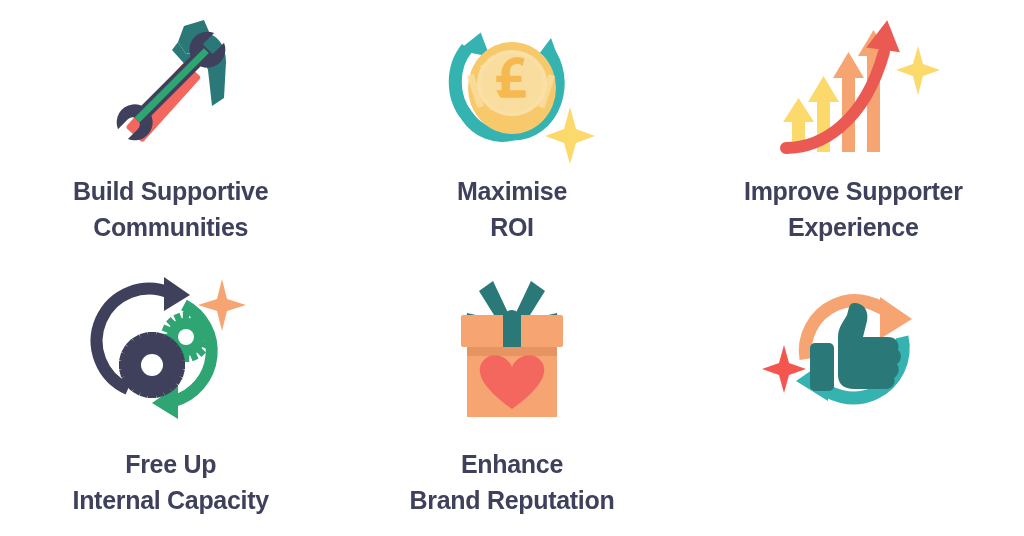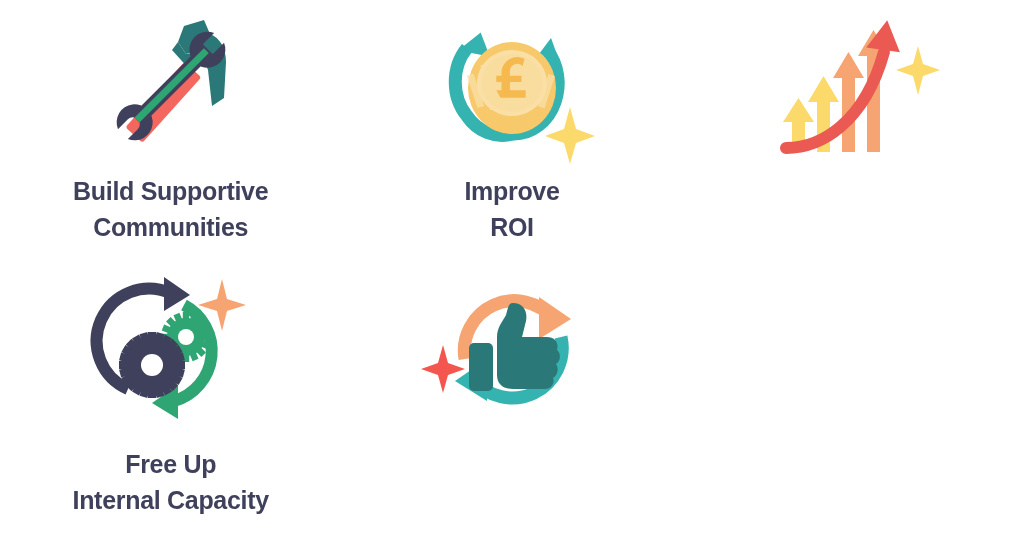--- a/index.html
+++ b/index.html
@@ -118,21 +118,21 @@
         <ellipse cx="85" cy="71" rx="35" ry="33" fill="#fae0a7"></ellipse>
         <ellipse cx="85" cy="71" rx="31" ry="29" fill="#f9dd9f"></ellipse>
 
         <g fill="#f5b94f" transform="translate(85 71) scale(1.05)">
           <path d="M-11 14 L13 14 L13 7 L-2 7 L-2 -1 L9 -1 L9 -7 L-2 -7 L-2 -12 A7 7 0 0 1 10 -16 L12 -23 A15 15 0 0 0 -10 -11 L-10 -7 L-15 -7 L-15 -1 L-10 -1 L-10 7 L-15 7 Z"></path>
         </g>
 
         <path d="M143 95 L149 117 L168 124 L149 131 L143 152 L137 131 L118 124 L137 117 Z" fill="#fbd96b"></path>
       </svg>
     </div>
-    <div class="benefit-label">Improve
+    <div class="benefit-label">Maximise
 ROI</div>
   </div>
 
   <div class="benefit-cell row-1">
     <div class="benefit-icon">
       <svg viewBox="0 0 170 148" xmlns="http://www.w3.org/2000/svg">
 
         <g>
           <rect x="24" y="106" width="13" height="34" fill="#fbd96b"></rect>
           <path d="M30.5 86 L46 110 L15 110 Z" fill="#fbd96b"></path>
@@ -149,20 +149,22 @@
           <rect x="99" y="40" width="13" height="100" fill="#f5a472"></rect>
           <path d="M105.5 18 L121 44 L90 44 Z" fill="#f5a472"></path>
         </g>
 
         <path d="M18 136 C 52 136 96 112 116 40" fill="none" stroke="#ea5a53" stroke-width="12" stroke-linecap="round"></path>
         <path d="M117 8 L134 38 L100 38 Z" fill="#ea5a53" transform="rotate(8 117 24)"></path>
 
         <path d="M150 34 L155 52 L172 58 L155 64 L150 83 L145 64 L128 58 L145 52 Z" fill="#fbd96b"></path>
       </svg>
     </div>
+    <div class="benefit-label">Improve Supporter
+Experience</div>
   </div>
 
   <div class="benefit-cell row-2">
     <div class="benefit-icon">
       <svg viewBox="0 0 170 148" xmlns="http://www.w3.org/2000/svg">
 
         <path d="M84 18 A52 52 0 0 0 42 114" fill="none" stroke="#3f415c" stroke-width="12" stroke-linecap="butt"></path>
         <path d="M78 2 L104 20 L78 36 Z" fill="#3f415c"></path>
 
         <path d="M98 30 A52 52 0 0 1 88 126" fill="none" stroke="#2fa573" stroke-width="12" stroke-linecap="butt"></path>
@@ -226,20 +228,46 @@
           <circle cx="0" cy="0" r="11" fill="#ffffff"></circle>
         </g>
 
         <path d="M136 4 L141 24 L160 30 L141 36 L136 56 L131 36 L112 30 L131 24 Z" fill="#f5a472"></path>
       </svg>
     </div>
     <div class="benefit-label">Free Up
 Internal Capacity</div>
   </div>
 
+  <div class="benefit-cell row-2">
+    <div class="benefit-icon">
+      <svg viewBox="0 0 170 148" xmlns="http://www.w3.org/2000/svg">
+
+        <g fill="#2b7878">
+          <path d="M84 44 L66 6 L52 16 L72 48 Z"></path>
+          <path d="M86 44 L104 6 L118 16 L98 48 Z"></path>
+          <path d="M84 48 L40 38 L36 64 L80 60 Z"></path>
+          <path d="M86 48 L130 38 L134 64 L90 60 Z"></path>
+          <circle cx="85" cy="44" r="9"></circle>
+        </g>
+
+        <rect x="34" y="40" width="102" height="32" rx="2" fill="#f5a472"></rect>
+
+        <rect x="40" y="72" width="90" height="70" fill="#f5a472"></rect>
+
+        <rect x="40" y="72" width="90" height="9" fill="#e08f5e" opacity="0.75"></rect>
+
+        <rect x="76" y="40" width="18" height="32" fill="#2b7878"></rect>
+
+        <path d="M85 134 C 54 112 48 96 56 86 C 64 76 80 80 85 92 C 90 80 106 76 114 86 C 122 96 116 112 85 134 Z" fill="#f4675f"></path>
+      </svg>
+    </div>
+    <div class="benefit-label">Enhance
+Brand Reputation</div>
+  </div>
 
   <div class="benefit-cell row-2">
     <div class="benefit-icon">
       <svg viewBox="0 0 170 148" xmlns="http://www.w3.org/2000/svg">
 
         <path d="M38 84 A50 50 0 0 1 126 44" fill="none" stroke="#f5a472" stroke-width="13" stroke-linecap="butt"></path>
         <path d="M112 22 L144 44 L112 64 Z" fill="#f5a472"></path>
 
         <path d="M134 62 A50 50 0 0 1 46 104" fill="none" stroke="#35b3b0" stroke-width="13" stroke-linecap="butt"></path>
         <path d="M60 84 L28 106 L60 126 Z" fill="#35b3b0"></path>

